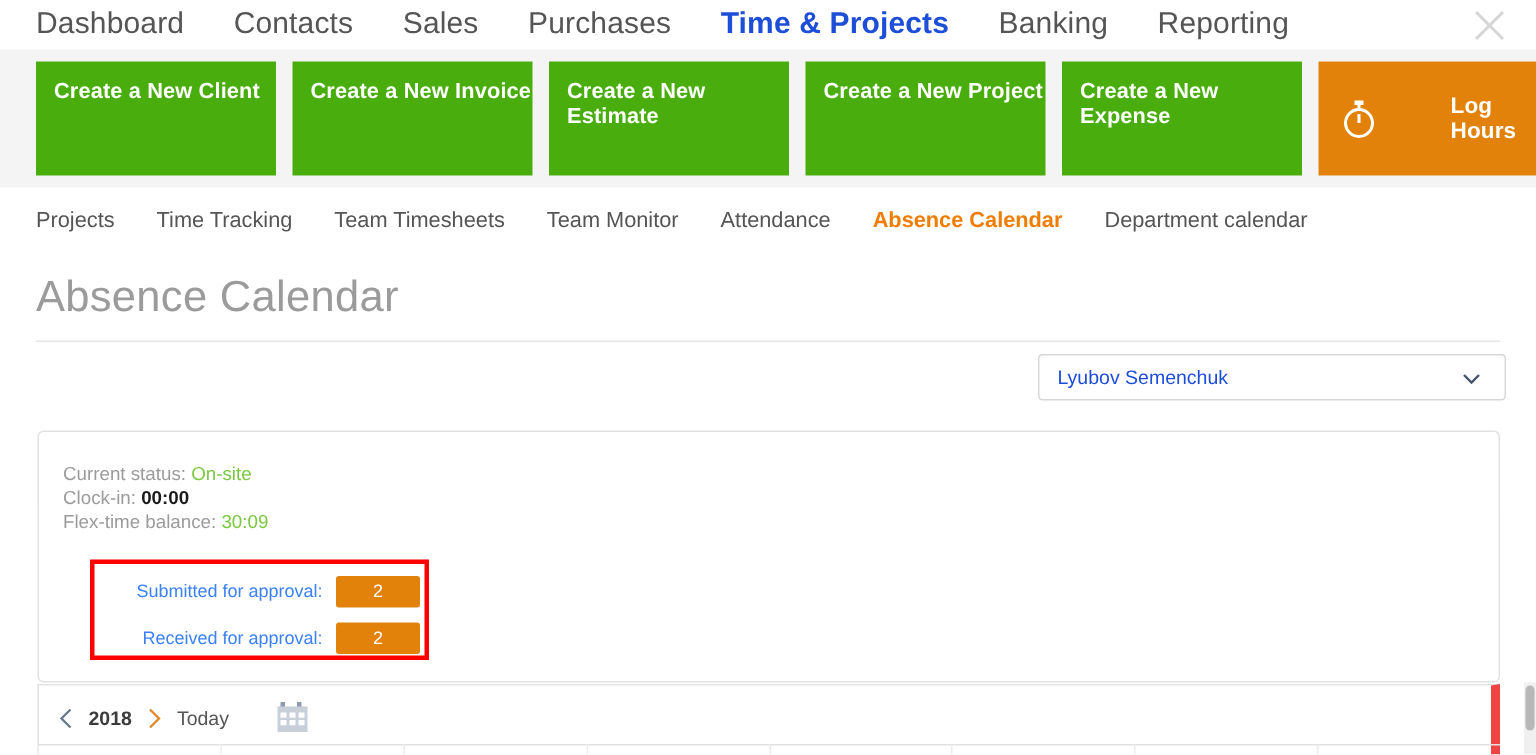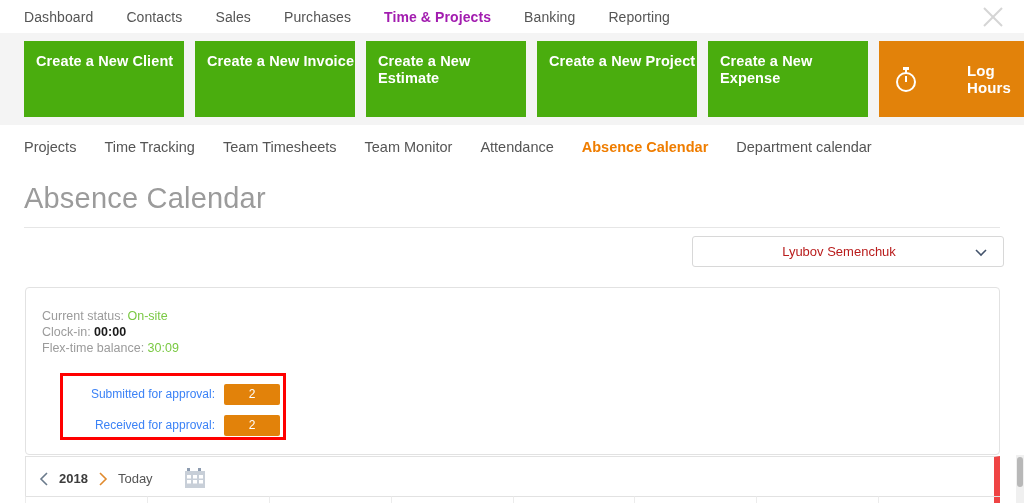--- a/index.html
+++ b/index.html
@@ -12,24 +12,24 @@
   }
   .page{position:relative;width:1024px;height:503px;overflow:hidden;}
 
   
   .topnav{
     position:absolute;left:0;top:0;width:1024px;height:33px;
     background:#ffffff;display:flex;align-items:center;
   }
   .topnav-items{display:flex;align-items:center;padding-left:24px;}
   .topnav-item{
-    font-size:14px;color:#555555;margin-right:33px;white-space:nowrap;
+    font-size:20px;color:#555555;margin-right:33px;white-space:nowrap;
     cursor:pointer;letter-spacing:.1px;
   }
-  .topnav-item.active{color:#a21caf;font-weight:bold;}
+  .topnav-item.active{color:#1d4ed8;font-weight:bold;}
   .close-x{
     position:absolute;right:18px;top:4px;width:26px;height:26px;cursor:pointer;
   }
   .close-x svg{display:block;}
 
   
   .actionband{
     position:absolute;left:0;top:33px;width:1024px;height:92px;
     background:#f4f4f4;
   }
@@ -67,21 +67,21 @@
   .title-rule{
     position:absolute;left:24px;top:227px;width:976px;height:1px;background:#e6e6e6;
   }
 
   
   .dropdown{
     position:absolute;left:692px;top:236px;width:312px;height:31px;
     border:1px solid #d8d8d8;border-radius:3px;background:#fff;
     display:flex;align-items:center;cursor:pointer;box-sizing:border-box;
   }
-  .dropdown .dd-val{font-size:13px;color:#b91c1c;padding-left:12px;flex:1;text-align:center;}
+  .dropdown .dd-val{font-size:13px;color:#1d4ed8;padding-left:12px;flex:1;}
   .dd-chev{width:16px;height:16px;margin-right:14px;}
 
   
   .card{
     position:absolute;left:25px;top:287px;width:975px;height:168px;
     border:1px solid #e2e2e2;border-radius:4px;background:#ffffff;
     box-sizing:border-box;
   }
   .status-block{
     position:absolute;left:16px;top:20px;width:320px;

